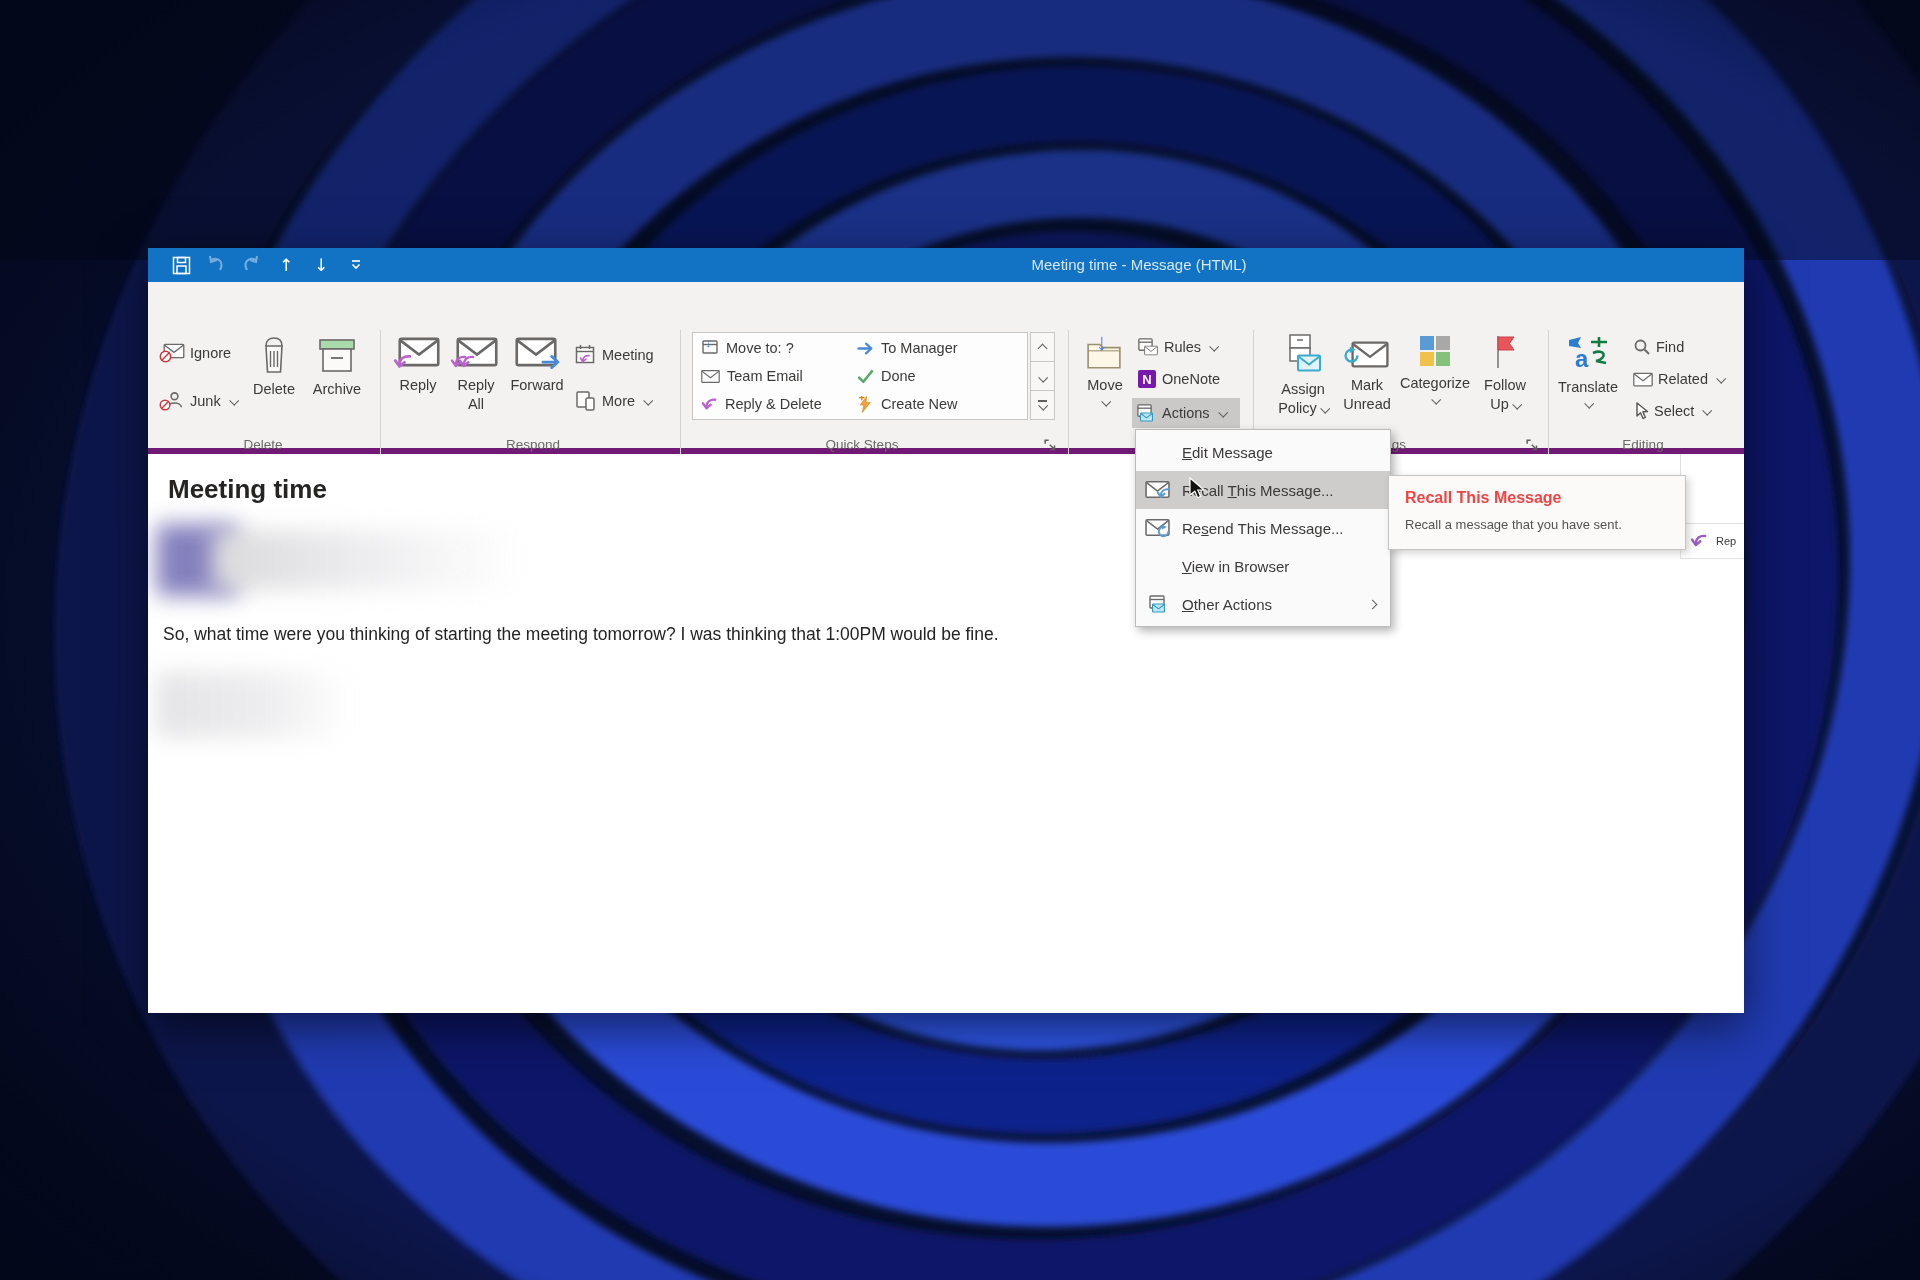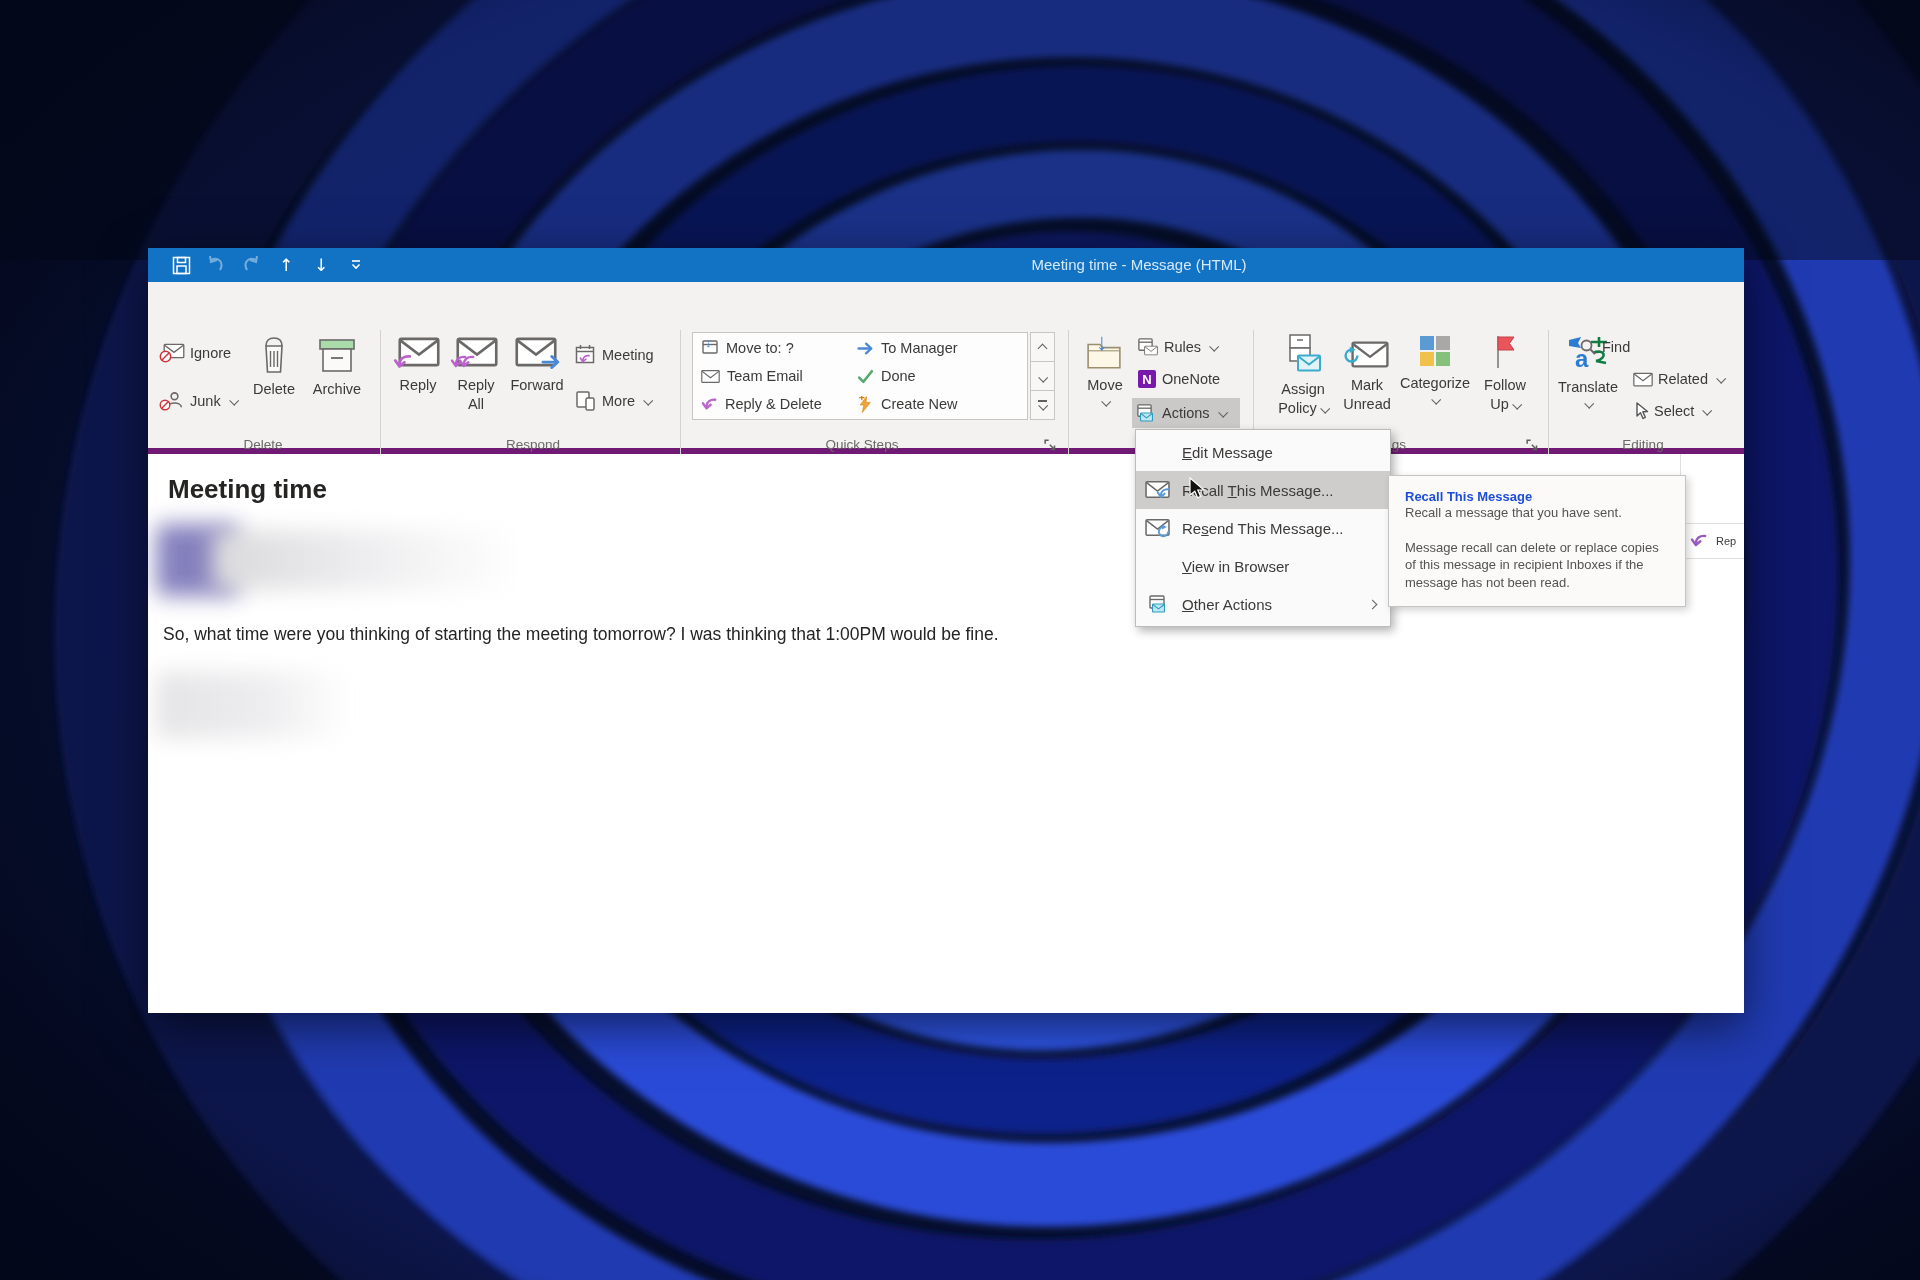--- a/index.html
+++ b/index.html
@@ -60,21 +60,21 @@
         border:1px solid #bdbbb9;box-shadow:3px 4px 9px rgba(0,0,0,.3);padding:3px 0;box-sizing:border-box;z-index:5;}
   .mitem{height:38px;display:flex;align-items:center;font-size:15px;color:#3b3a39;position:relative;}
   .mitem.hl{background:#cfcdcb;}
   .micon{width:46px;display:flex;align-items:center;justify-content:center;flex:none;}
   .accel{text-decoration:underline;}
   .subarrow{position:absolute;right:14px;}
   
   .tooltip{position:absolute;left:1388px;top:475px;width:298px;background:#fbfaf9;
            border:1px solid #c6c4c2;box-shadow:3px 3px 8px rgba(0,0,0,.18);
            padding:13px 16px 15px 16px;box-sizing:border-box;z-index:6;}
-  .tt-title{font-size:13px;font-weight:bold;color:#1d4ed8;}
+  .tt-title{font-size:16px;font-weight:bold;color:#ef4444;margin-bottom:9px;}
   .tt-body{font-size:13px;color:#555352;line-height:17.5px;}
   .tt-body + .tt-body{margin-top:17px;}
 </style>
 </head>
 <body>
 
 <div class="stage">
 
   <svg width="0" height="0" style="position:absolute">
     <defs>
@@ -471,21 +471,21 @@
         <span style="position:relative;width:46px;height:38px">
           <svg width="46" height="38" viewBox="0 0 46 38">
             <path d="M4 6 L16 3 L13 9 L16 14 L4 12 Z" fill="#2b7cd3"></path>
             <text x="10" y="33" font-size="24" font-weight="bold" fill="#2b7cd3">a</text>
             <path d="M26 8 H42 M34 3 V13 M28 19 C40 14 43 24 31 27 M31 27 L41 29" fill="none" stroke="#107c41" stroke-width="2.6"></path>
           </svg>
         </span>
         <span class="big-label">Translate</span>
         <span class="chev solo"></span>
       </div>
-      <div class="sbtn" style="left:1428px;top:16px">
+      <div class="sbtn" style="left:1482px;top:16px">
         <span>
             <svg width="18" height="18">
               <use href="#mag"></use>
             </svg>
           </span>
         <span class="btn-label">Find</span>
       </div>
       <div class="sbtn" style="left:1482px;top:48px">
         <span>
             <svg width="20" height="15" viewBox="0 0 24 18">
@@ -567,20 +567,19 @@
           </svg>
       </span>
       <span class="mtext"><span></span><span class="accel">O</span><span>ther Actions</span></span>
       <span class="subarrow chev right"></span>
     </div>
   </div>
 
   <div class="tooltip">
     <div class="tt-title">Recall This Message</div>
     <div class="tt-body">Recall a message that you have sent.</div>
-    <div class="tt-body">Message recall can delete or replace copies of this message in recipient Inboxes if the message has not been read.</div>
   </div>
 
   <svg class="abs" style="left:1188px;top:477px;z-index:9" width="20" height="24" viewBox="0 0 20 24">
     <path d="M2 1 L2 18 L6.8 14.2 L9.6 20.8 L12.6 19.4 L9.8 13 L16 13 Z" fill="#111" stroke="#fff" stroke-width="1.2"></path>
   </svg>
 
 </div>
 
 </body></html>

